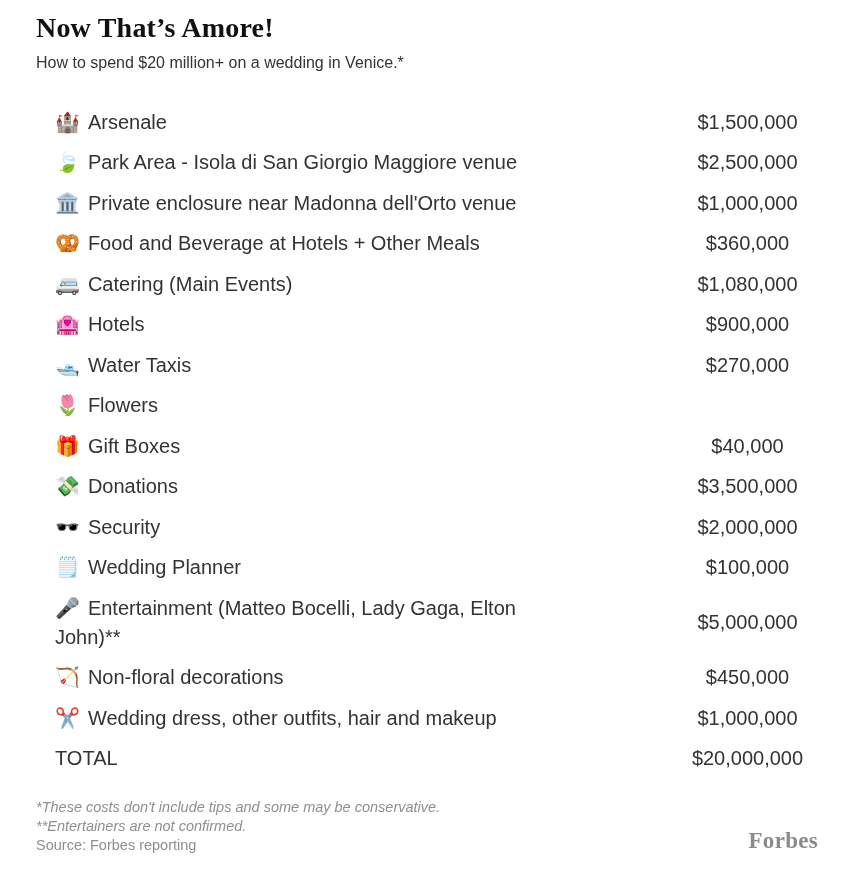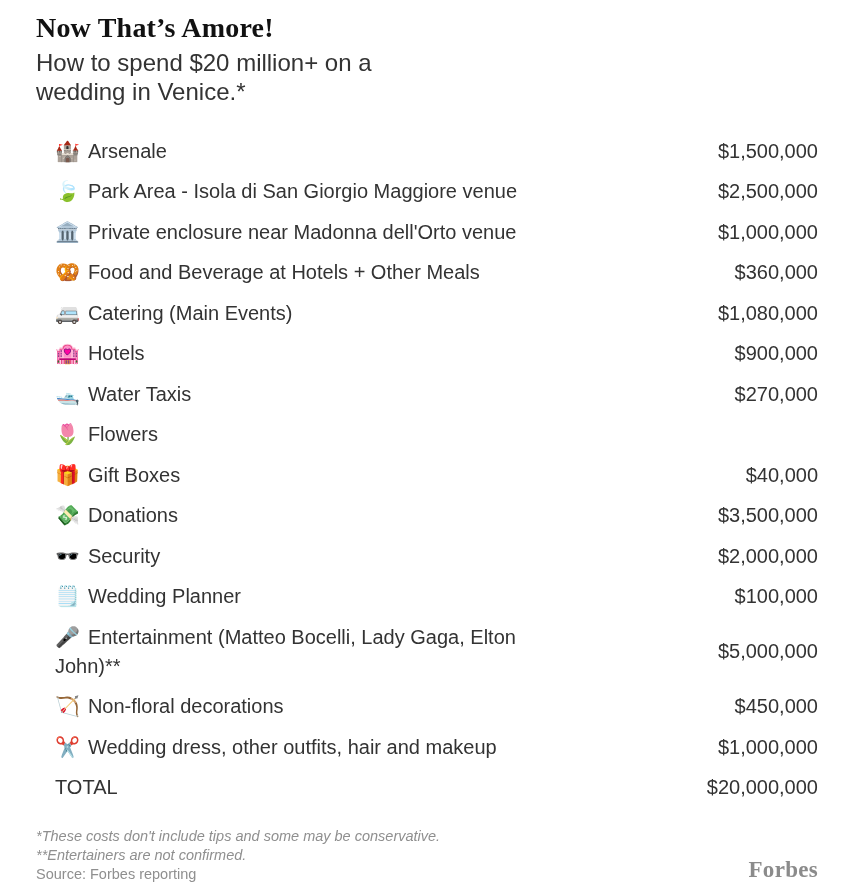--- a/index.html
+++ b/index.html
@@ -19,21 +19,21 @@
   .title {
     font-family: "Liberation Serif", serif;
     font-weight: 700;
     font-size: 28px;
     line-height: 32px;
     color: #111111;
     letter-spacing: 0.2px;
     margin: 0;
   }
   .subtitle {
-    font-size: 24px;
+    font-size: 16px;
     line-height: 29px;
     max-width: 375px;
     margin-top: 4px;
     color: #333333;
   }
   .list { margin-top: 25px; margin-left: 19px; }
   .row {
     display: flex;
     justify-content: space-between;
     align-items: center;
@@ -45,21 +45,21 @@
     line-height: 29px;
   }
   .emoji {
     margin-right: 8px;
     font-size: 20px;
   }
   .row-amount {
     width: 141px;
     font-size: 20px;
     line-height: 29px;
-    text-align: right;
+    text-align: center;
   }
   .total-row .row-label,
   .total-row .row-amount { font-weight: 400; }
   .footer {
     margin-top: 19px;
     display: flex;
     justify-content: space-between;
     align-items: flex-end;
   }
   .footnotes {

